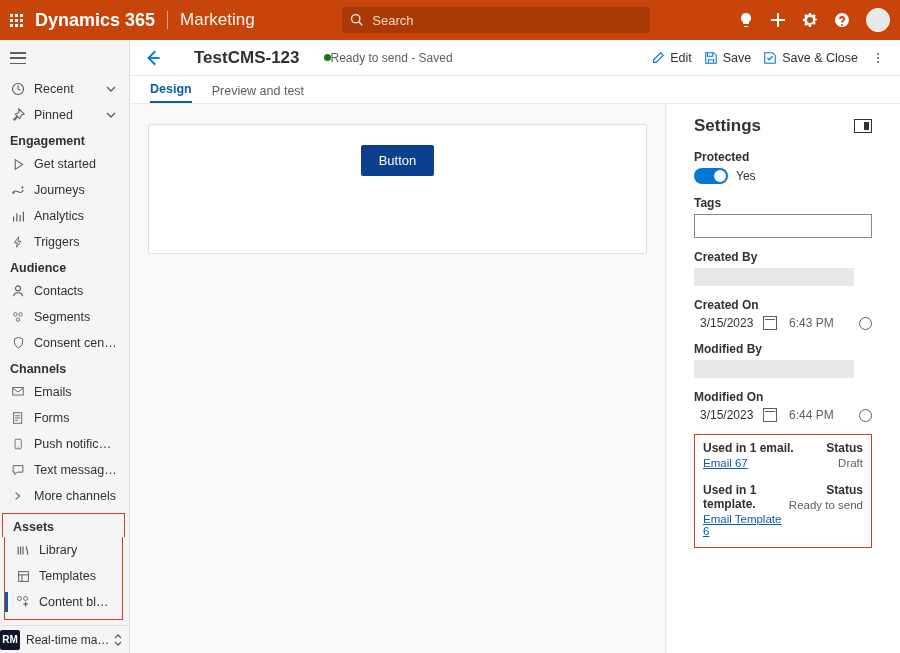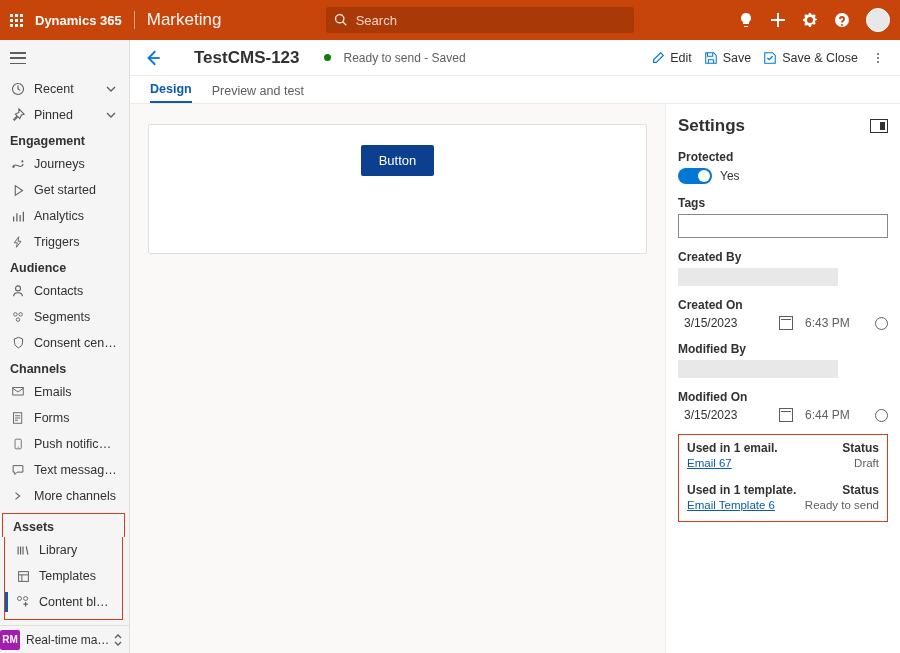--- a/index.html
+++ b/index.html
@@ -15,21 +15,21 @@
     --hover:#ecebe9;
     --white:#ffffff;
     --green:#107c10;
   }
   *{box-sizing:border-box;}
   body{margin:0;font-family:"Segoe UI",Arial,sans-serif;font-size:13px;color:var(--text);background:#fff;width:900px;height:653px;overflow:hidden;}
   
   .topbar{height:40px;background:var(--brand);display:flex;align-items:center;color:#fff;padding:0 10px;gap:12px;}
   .waffle{display:grid;grid-template-columns:repeat(3,3px);grid-template-rows:repeat(3,3px);gap:2px;}
   .waffle span{background:#fff;width:3px;height:3px;}
-  .product{font-weight:600;font-size:13px;}
+  .product{font-weight:600;font-size:18px;}
   .divider{width:1px;height:18px;background:rgba(255,255,255,.5);}
   .area{font-size:17px;opacity:.95;}
   .searchwrap{flex:1;display:flex;justify-content:center;}
   .search{width:308px;height:26px;background:#a93907;border-radius:2px;display:flex;align-items:center;padding:0 8px;color:#fff;}
   .search svg{flex:0 0 14px;margin-right:6px;fill:#fff;opacity:.9}
   .search input{background:transparent;border:0;outline:0;color:#fff;font-size:13px;width:100%;}
   .search input::placeholder{color:#f5d6c8;}
   .toprighticons{display:flex;gap:16px;align-items:center;}
   .toprighticons svg{width:16px;height:16px;fill:#fff;}
   .avatar{width:24px;height:24px;border:1.5px solid #fff;border-radius:50%;background:#e8e8e8;}
@@ -45,43 +45,43 @@
   .sbitem{display:flex;align-items:center;height:26px;padding:0 10px;gap:8px;cursor:pointer;color:#323130;}
   .sbitem .ico{width:16px;height:16px;display:flex;align-items:center;justify-content:center;color:#605e5c;}
   .sbitem .lbl{flex:1;white-space:nowrap;overflow:hidden;text-overflow:ellipsis;font-size:12.5px;}
   .sbitem .chev{width:12px;height:12px;}
   .sbitem.active{position:relative;}
   .sbitem.active::before{content:"";position:absolute;left:0;top:3px;bottom:3px;width:3px;background:var(--blue);}
   .sbsection{padding:6px 10px 3px;font-weight:600;font-size:12.5px;color:#323130;}
   .areabox{border:1.5px solid #d13f1e;margin:4px 2px 0 2px;border-bottom:0;}
   .areabox2{border:1.5px solid #d13f1e;margin:0 4px;border-top:0;padding-bottom:4px;}
   .areapicker{height:28px;display:flex;align-items:center;padding:0 6px 0 0;background:#f5f5f5;border-top:1px solid #e1dfdd;}
-  .areapicker .badge{width:20px;height:20px;background:#a21caf;color:#fff;font-size:10px;display:flex;align-items:center;justify-content:center;border-radius:2px;margin-right:6px;font-weight:600;}
+  .areapicker .badge{width:20px;height:20px;background:#0f172a;color:#fff;font-size:10px;display:flex;align-items:center;justify-content:center;border-radius:2px;margin-right:6px;font-weight:600;}
   .areapicker .name{flex:1;font-size:12px;white-space:nowrap;overflow:hidden;text-overflow:ellipsis;}
   
   .main{flex:1;display:flex;flex-direction:column;min-width:0;}
   .cmdbar{height:36px;border-bottom:1px solid #edebe9;display:flex;align-items:center;padding:0 14px;gap:12px;}
   .back{width:18px;height:18px;color:#0078d4;cursor:pointer;}
   .title{font-size:17px;font-weight:600;margin-left:20px;}
-  .status{display:flex;align-items:center;gap:13px;font-size:12px;color:#605e5c;margin-left:12px;}
+  .status{display:flex;align-items:center;gap:0;font-size:12px;color:#605e5c;margin-left:12px;}
   .dot{width:7px;height:7px;border-radius:50%;background:var(--green);}
   .cmdspacer{flex:1;}
   .cmdbtn{display:flex;align-items:center;gap:5px;font-size:12.5px;color:#323130;cursor:pointer;}
   .cmdbtn svg{width:14px;height:14px;fill:#0078d4;}
   .vdots{width:16px;height:16px;display:flex;flex-direction:column;align-items:center;justify-content:center;gap:2px;}
   .vdots span{width:2px;height:2px;background:#605e5c;border-radius:50%;}
   .tabs{height:28px;border-bottom:1px solid #edebe9;display:flex;align-items:flex-end;padding:0 20px;gap:20px;font-size:12.5px;}
   .tab{padding-bottom:5px;cursor:pointer;color:#605e5c;}
   .tab.active{color:#0b5cab;font-weight:600;border-bottom:2.5px solid #0b5cab;}
   .workspace{flex:1;display:flex;gap:0;overflow:hidden;}
   .canvaswrap{flex:1;padding:20px 18px;background:var(--bg);}
   .canvas{background:#fff;border:1px solid #e1dfdd;border-radius:2px;height:130px;display:flex;align-items:flex-start;justify-content:center;padding-top:20px;}
   .contentbtn{background:#0d3f8f;color:#fff;border:0;padding:8px 18px;font-size:13px;border-radius:2px;}
   
-  .settings{width:235px;border-left:1px solid #edebe9;padding:12px 12px 0;overflow-y:auto;}
+  .settings{width:235px;border-left:1px solid #edebe9;padding:12px 28px 0;overflow-y:auto;}
   .settings h2{font-size:17px;font-weight:600;margin:0 0 14px;display:flex;align-items:center;}
   .settings h2 .expand{margin-left:auto;width:18px;height:14px;border:1px solid #323130;position:relative;}
   .settings h2 .expand::after{content:"";position:absolute;right:2px;top:2px;bottom:2px;width:5px;background:#323130;}
   .fieldlabel{font-size:12px;font-weight:600;margin-bottom:4px;}
   .toggle{display:flex;align-items:center;gap:8px;margin-bottom:12px;}
   .toggle .sw{width:34px;height:16px;background:#0078d4;border-radius:8px;position:relative;}
   .toggle .sw::after{content:"";position:absolute;right:2px;top:2px;width:12px;height:12px;background:#fff;border-radius:50%;}
   .toggle .val{font-size:12px;}
   .txtinput{width:100%;height:24px;border:1px solid #8a8886;padding:0 6px;font-size:12px;}
   .readonly{background:#e8e8e8;height:18px;width:160px;margin-bottom:10px;}
@@ -175,35 +175,35 @@
           </span>
         <span class="lbl">Pinned</span>
         <svg class="chev" viewBox="0 0 12 12">
             <path d="M2 4l4 4 4-4" fill="none" stroke="#605e5c" stroke-width="1.3"></path>
           </svg>
       </div>
 
       <div class="sbsection">Engagement</div>
       <div class="sbitem">
           <span class="ico">
+            <svg viewBox="0 0 16 16" width="13" height="13">
+              <path d="M4 2l9 6-9 6z" fill="none" stroke="currentColor" stroke-width="1.3"></path>
+            </svg>
+          </span>
+          <span class="lbl">Get started</span>
+        </div>
+      <div class="sbitem">
+          <span class="ico">
             <svg viewBox="0 0 16 16" width="14" height="14">
               <path d="M2 12c3-8 9 4 12-4" fill="none" stroke="currentColor" stroke-width="1.3"></path>
               <circle cx="3" cy="11" r="1.2"></circle>
               <circle cx="13" cy="5" r="1.2"></circle>
             </svg>
           </span>
           <span class="lbl">Journeys</span>
-        </div>
-      <div class="sbitem">
-          <span class="ico">
-            <svg viewBox="0 0 16 16" width="13" height="13">
-              <path d="M4 2l9 6-9 6z" fill="none" stroke="currentColor" stroke-width="1.3"></path>
-            </svg>
-          </span>
-          <span class="lbl">Get started</span>
         </div>
       <div class="sbitem">
           <span class="ico">
             <svg viewBox="0 0 16 16" width="13" height="13">
               <path d="M2 14V8m4 6V4m4 10V6m4 8V2" stroke="currentColor" stroke-width="1.5"></path>
             </svg>
           </span>
           <span class="lbl">Analytics</span>
         </div>
       <div class="sbitem">

